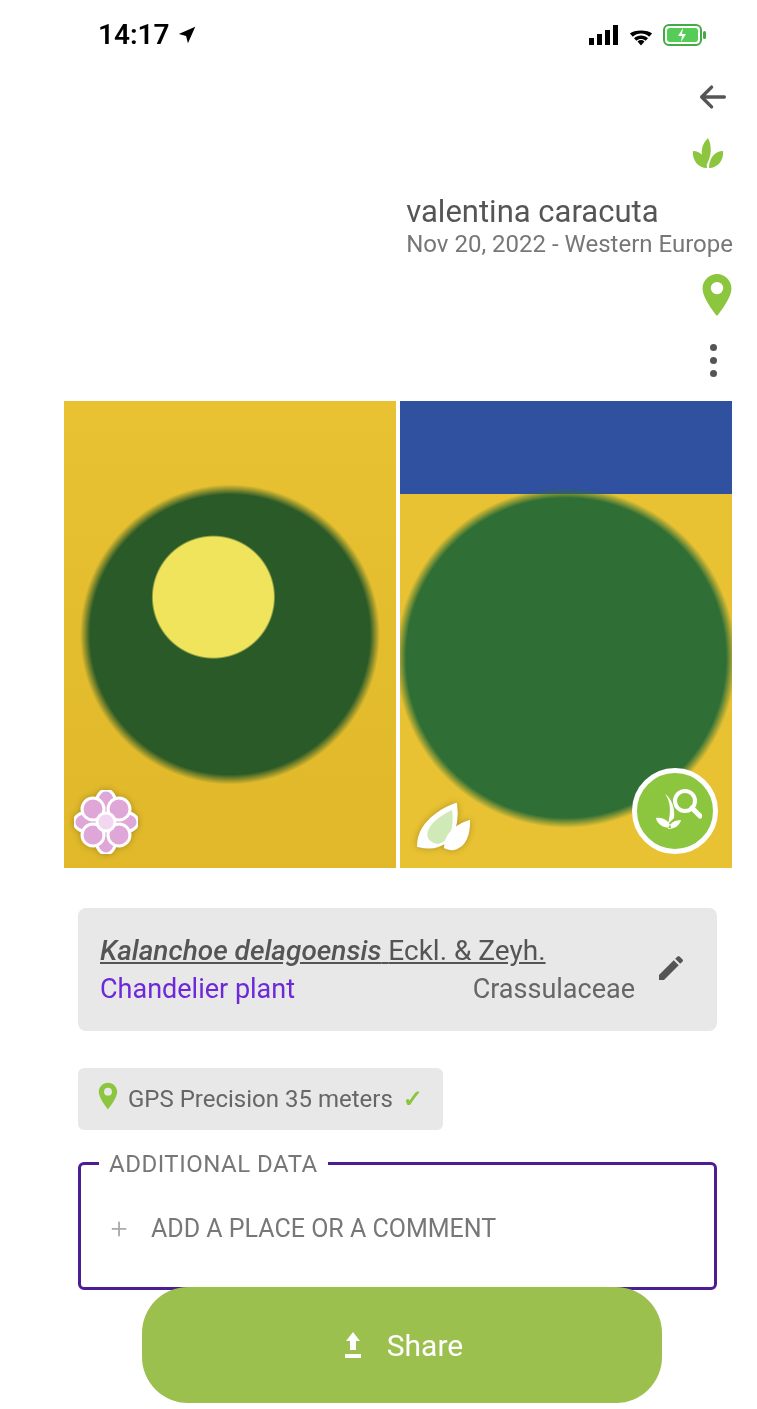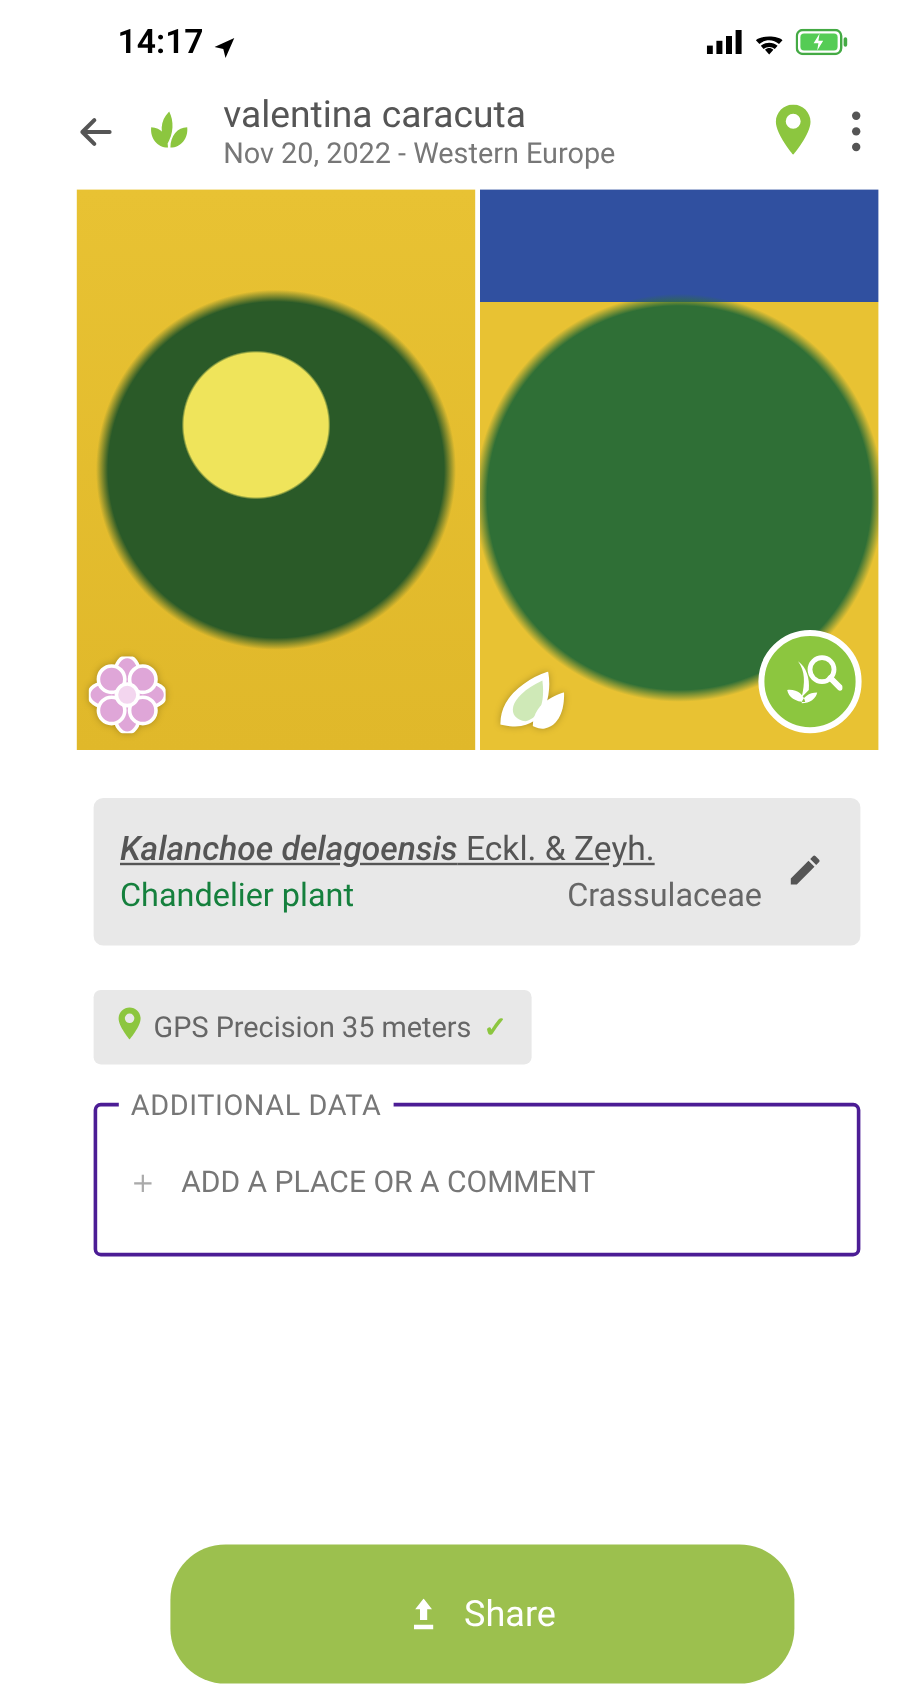--- a/index.html
+++ b/index.html
@@ -13,28 +13,29 @@
   }
   
   .status-bar {
     display: flex;
     justify-content: space-between;
     align-items: center;
     padding: 18px 50px 8px 98px;
     font-size: 28px;
     font-weight: 600;
   }
-  .status-left { display: flex; align-items: flex-end; gap: 6px; }
+  .status-left { display: flex; align-items: center; gap: 6px; }
   .status-right { display: flex; align-items: center; gap: 8px; }
   
   .header {
     display: flex;
-    align-items: center;
+    align-items: flex-end;
     padding: 18px 24px 16px 60px;
     gap: 16px;
+    flex-direction: column;
   }
   .back-arrow {
     width: 40px; height: 40px;
     display:flex;align-items:center;justify-content:center;
     font-size: 34px;
     color:#555;
   }
   .logo-leaf { color:#8cc63f; }
   .header-titles { flex:1; padding-left:4px;}
   .header-title { font-size:31px; color:#555; font-weight:400; }
@@ -84,21 +85,21 @@
     padding:26px 30px 26px 22px;
     display:flex;
     align-items:center;
     gap:20px;
   }
   .species-text { flex:1; }
   .sci-line { font-size:28px; color:#555; text-decoration: underline; }
   .sci-name { font-style:italic; font-weight:500;margin-top:21px; }
   .sci-auth { font-weight:400; }
   .sub-line { display:flex; justify-content:space-between; margin-top:6px; font-size:27px;}
-  .common-name { color:#15803d; }
+  .common-name { color:#6d28d9; }
   .family-name { color:#666; }
   .edit-icon { color:#555; }
   
   .gps-chip {
     display:inline-flex; align-items:center; gap:10px;
     background:#e8e8e8; border-radius:6px;
     margin-top:37px; padding:14px 20px;
     font-size:24px; color:#666;
   }
   .gps-chip .pin { color:#8cc63f; }

